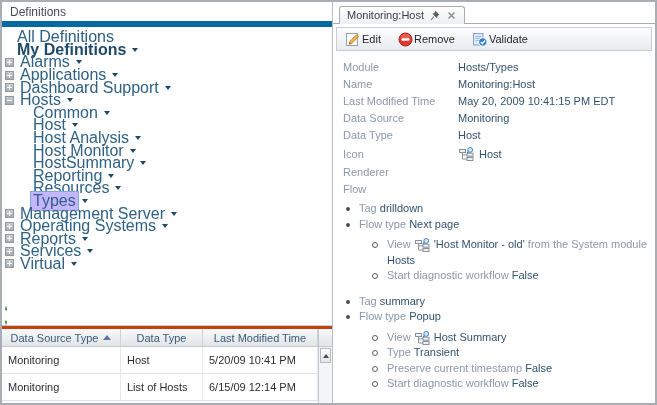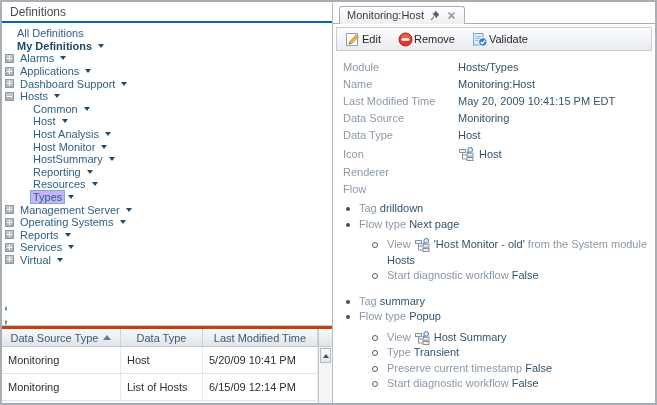--- a/index.html
+++ b/index.html
@@ -4,22 +4,22 @@
 <style>
   html,body{margin:0;padding:0;background:#fff;}
   .window{
     width:657px;height:405px;box-sizing:border-box;
     border:2px solid #a9aeb4;display:flex;background:#fff;
     font-family:"Liberation Sans","DejaVu Sans",sans-serif;
     overflow:hidden;
   }
   
   .left-panel{width:331px;flex:none;display:flex;flex-direction:column;border-right:1px solid #b9bdc1;box-sizing:border-box;}
-  .panel-header{flex:none;height:18px;line-height:18px;padding:1px 8px 0;font-size:12px;color:#4a4a52;border-bottom:2px solid #0369a1;}
-  .tree{flex:1;overflow:hidden;padding-top:4px;font-size:11px;color:#2f6186;}
+  .panel-header{flex:none;height:18px;line-height:18px;padding:1px 8px 0;font-size:12px;color:#4a4a52;border-bottom:6px solid #0369a1;}
+  .tree{flex:1;overflow:hidden;padding-top:4px;font-size:16px;color:#2f6186;}
   .tree-row{display:flex;align-items:center;height:12.6px;cursor:default;}
   .indent-0{padding-left:3px;}
   .indent-1{padding-left:13px;}
   .indent-2{padding-left:29px;}
   .expander{width:9px;height:9px;margin-right:4px;flex:none;position:relative;box-sizing:border-box;
     background:linear-gradient(#c6cbd0,#a6acb2);border:1px solid #93999f;}
   .expander::before{content:"";position:absolute;left:1px;right:1px;top:50%;margin-top:-0.5px;height:1px;background:#fff;}
   .expander.plus::after{content:"";position:absolute;top:1px;bottom:1px;left:50%;margin-left:-0.5px;width:1px;background:#fff;}
   .tree-label{padding:0 2px;white-space:nowrap;}
   .tree-label.bold{font-weight:bold;color:#1d4a69;}

